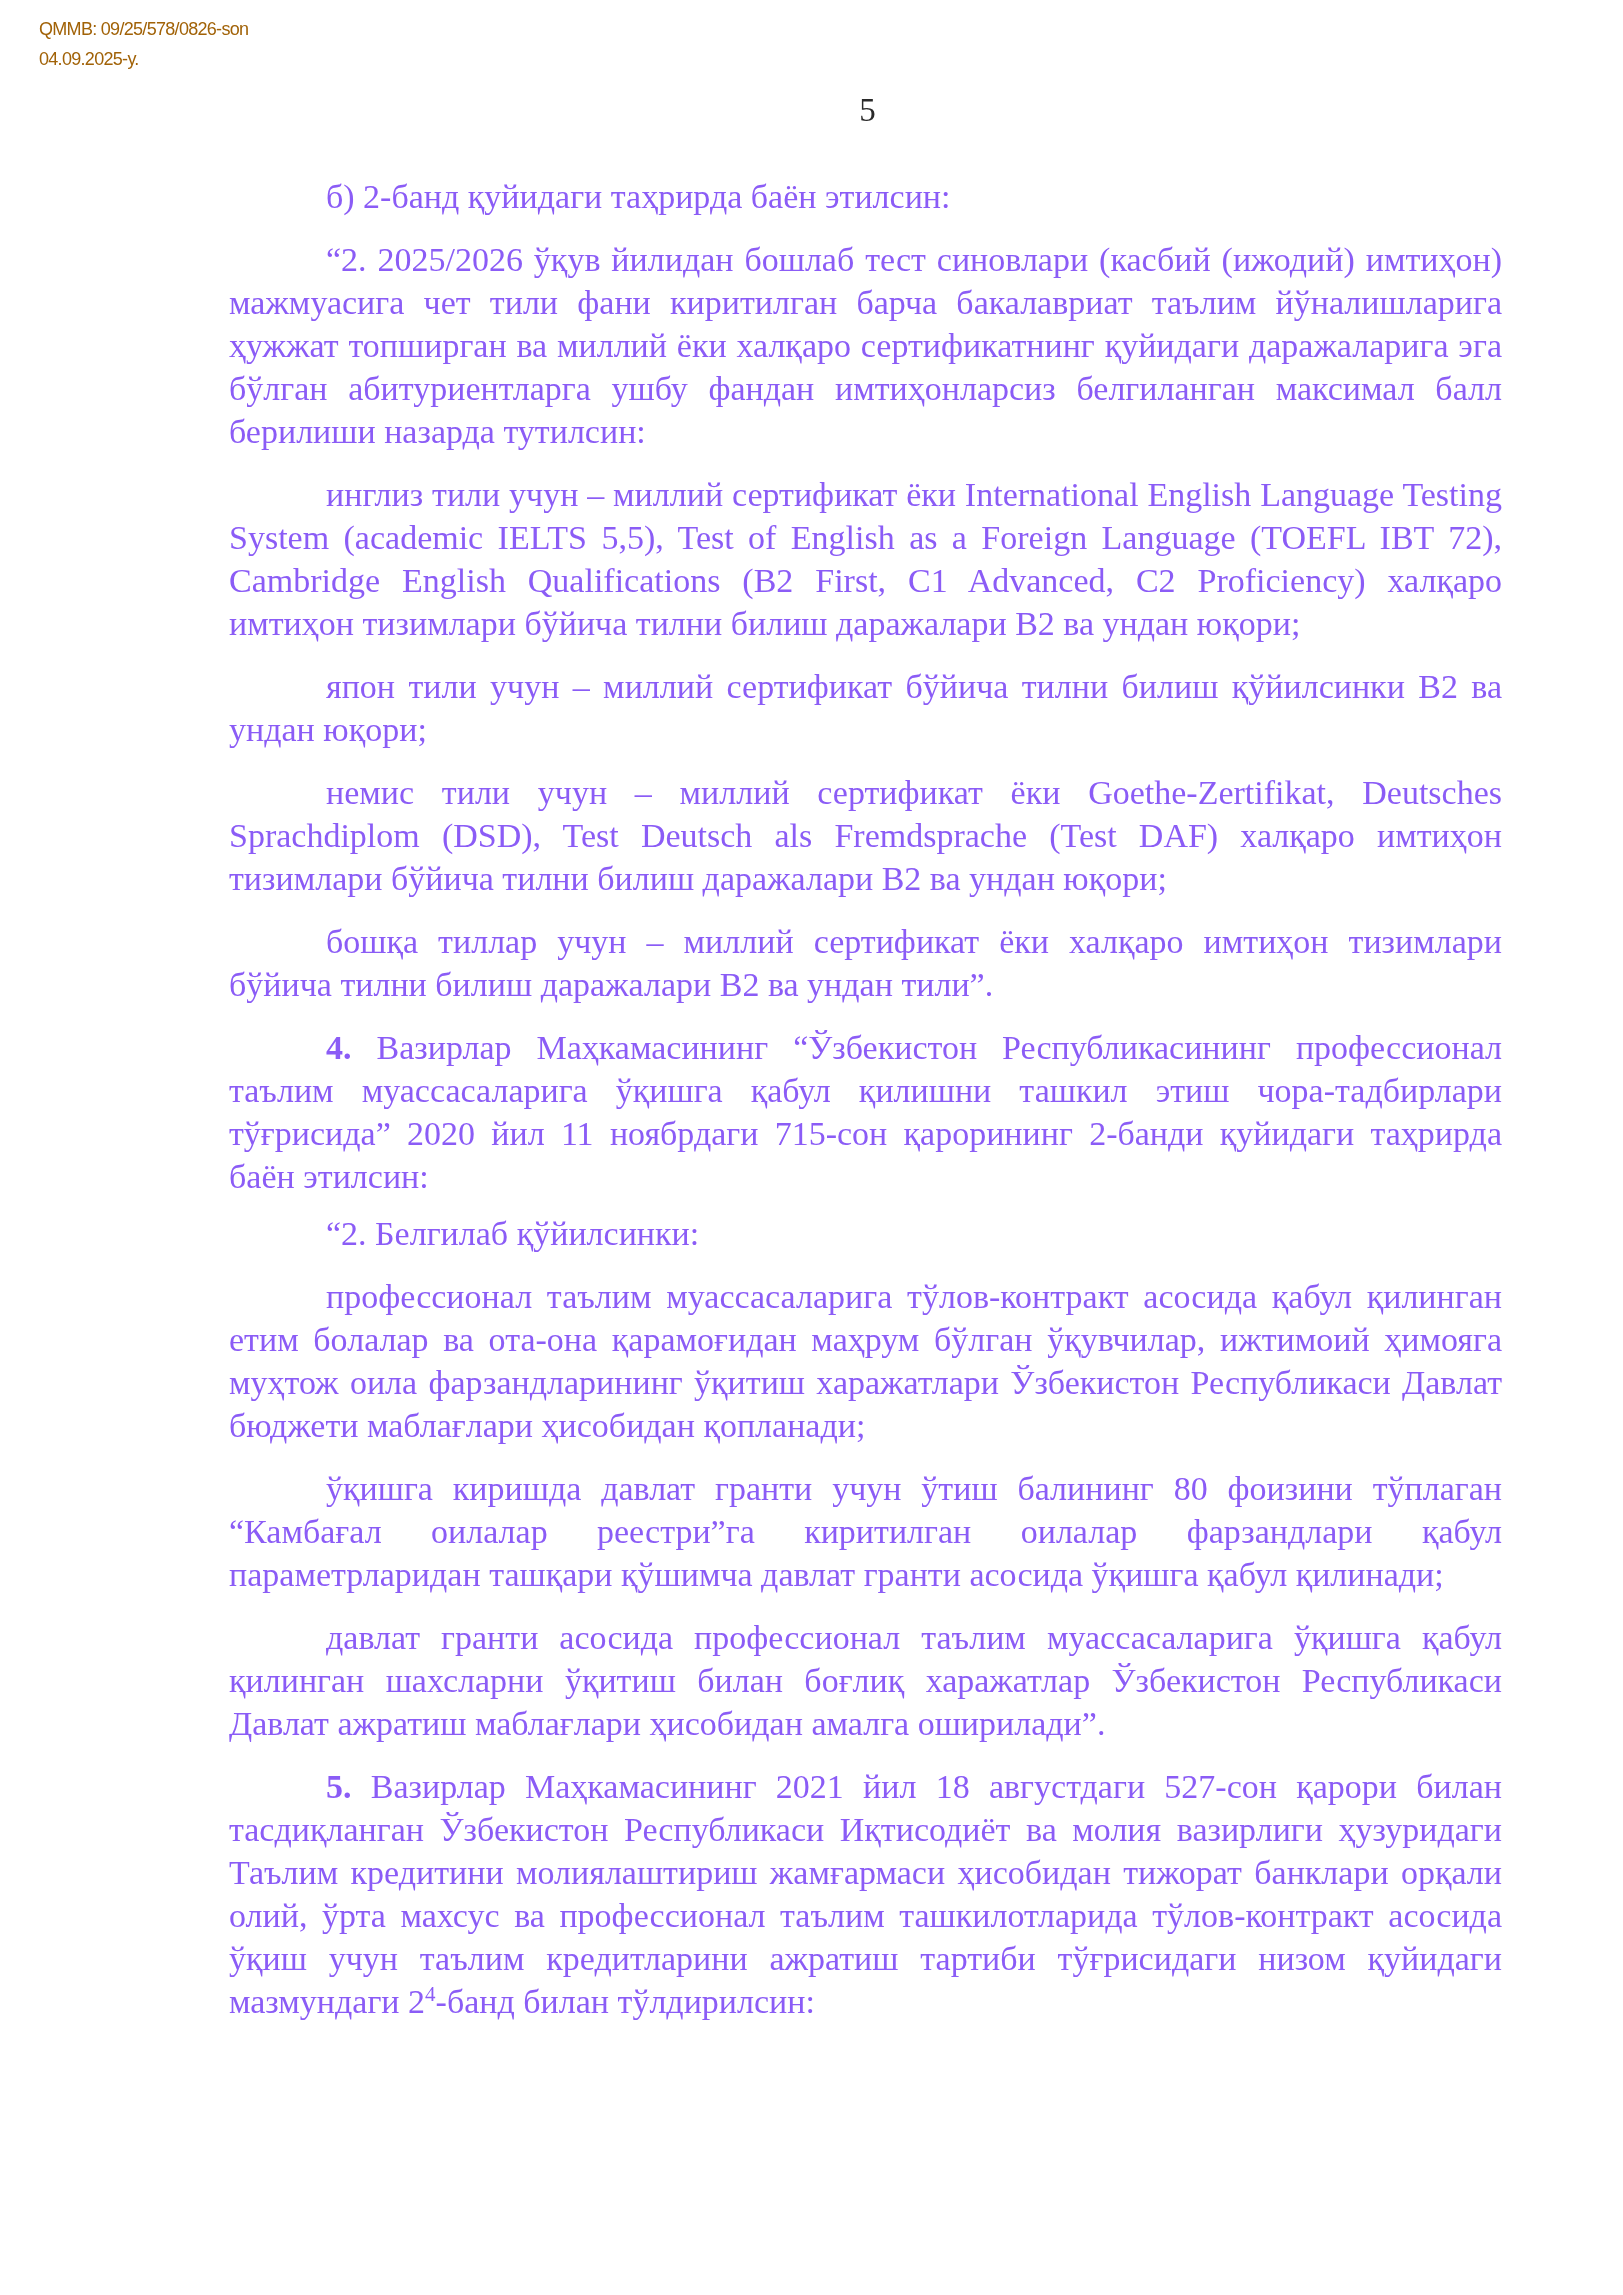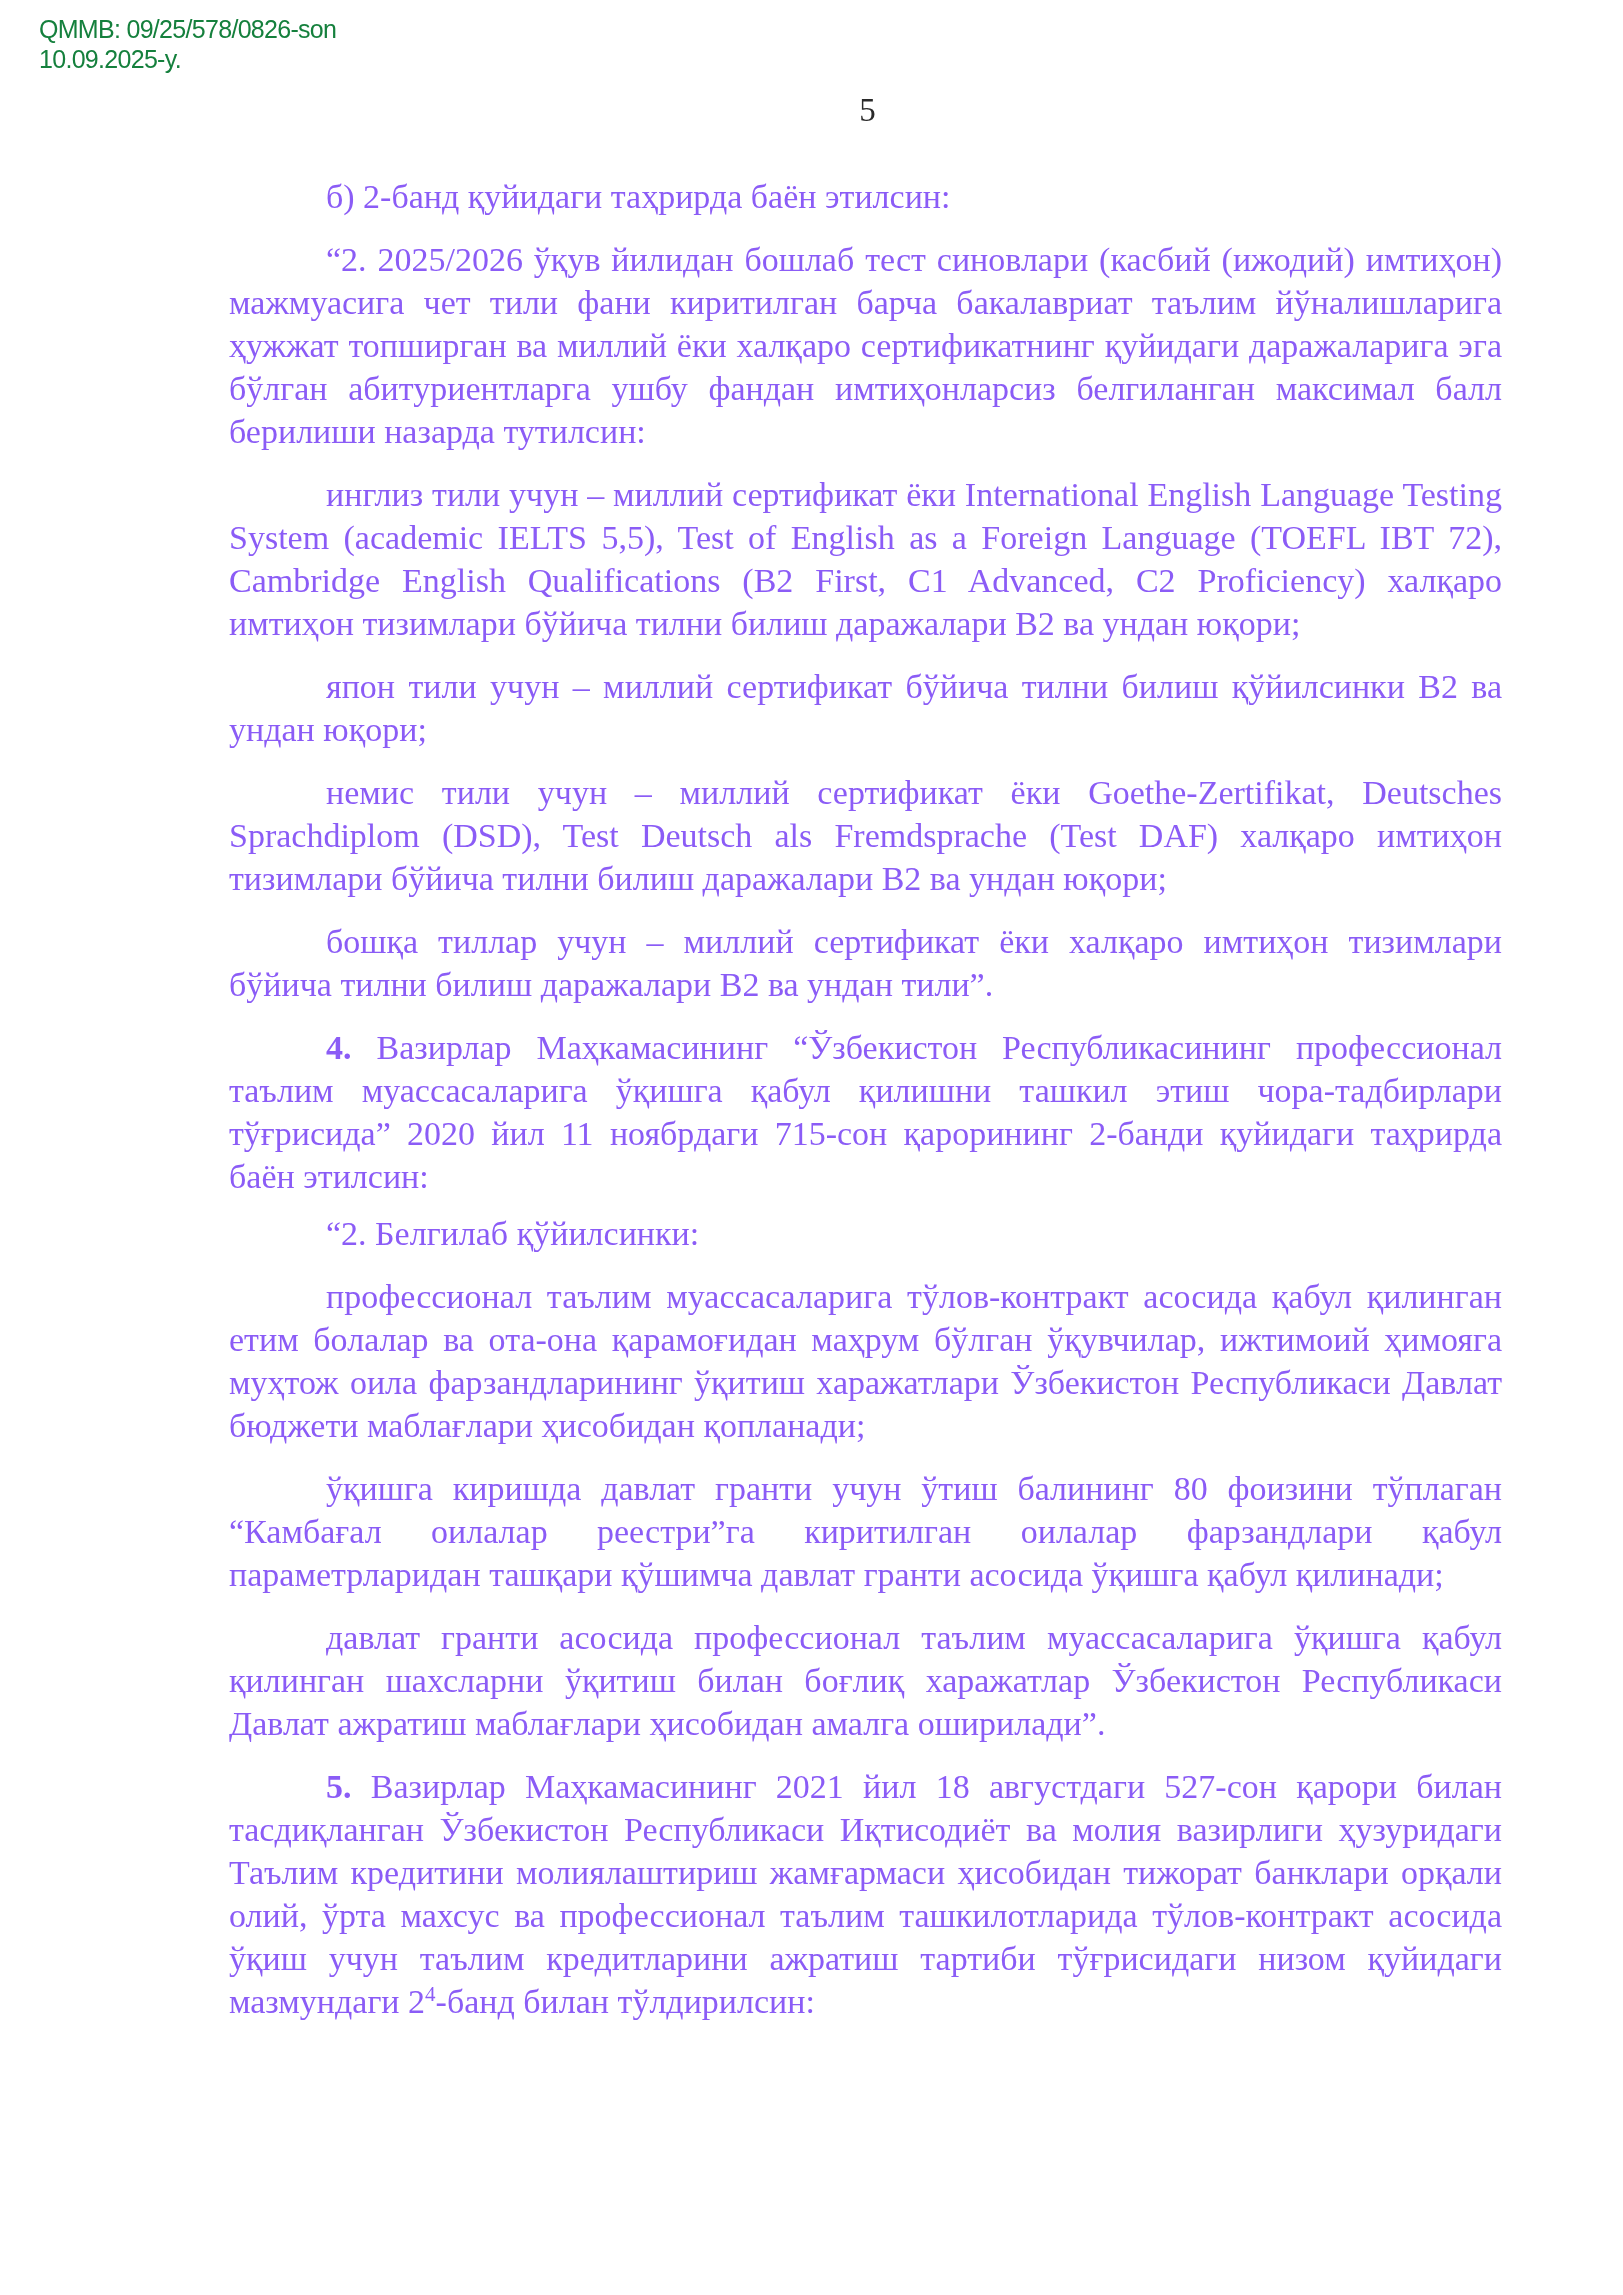--- a/index.html
+++ b/index.html
@@ -1,30 +1,30 @@
 <!DOCTYPE html>
 <html style="font-size:10.5px"><head>
 <meta charset="utf-8">
 <style>
   html, body { margin:0; padding:0; background:#ffffff; }
   body { width:1623px; height:2295px; position:relative; overflow:hidden; }
-  .stamp { position:absolute; left:39px; font-family:"Liberation Sans", sans-serif; font-size:25px; color:#15803d; line-height:30px; letter-spacing:-0.7px; }
+  .stamp { position:absolute; left:39px; font-family:"Liberation Sans", sans-serif; font-size:18px; color:#a16207; line-height:30px; letter-spacing:-0.7px; }
   .page-num { position:absolute; top:92px; left:0; width:1735px; text-align:center; font-family:"Liberation Serif", serif; font-size:33px; color:#2a2a2a; }
   .doc { position:absolute; left:229px; top:175px; width:1273px; font-family:"Liberation Serif", serif; font-size:34px; line-height:43px; color:#8b5cf6; }
   .p { margin:0 0 14.4px 0; text-align:justify; text-indent:97px; }
   .p.last-left { text-align-last:left;margin-top:20px; }
   .p b { font-weight:bold; }
   sup { font-size:21px; line-height:0; vertical-align:super; }
 </style>
 </head>
 <body>
 
 <div class="stamp" style="top:14.4px;">
   <div>QMMB: 09/25/578/0826-son</div>
-  <div>10.09.2025-y.</div>
+  <div>04.09.2025-y.</div>
 </div>
 
 <div class="page-num">5</div>
 
 <div class="doc">
   <p class="p">б) 2-банд қуйидаги таҳрирда баён этилсин:</p>
   <p class="p last-left">“2. 2025/2026 ўқув йилидан бошлаб тест синовлари (касбий (ижодий) имтиҳон) мажмуасига чет тили фани киритилган барча бакалавриат таълим йўналишларига ҳужжат топширган ва миллий ёки халқаро сертификатнинг қуйидаги даражаларига эга бўлган абитуриентларга ушбу фандан имтиҳонларсиз белгиланган максимал балл берилиши назарда тутилсин:</p>
   <p class="p last-left">инглиз тили учун – миллий сертификат ёки International English Language Testing System (academic IELTS 5,5), Test of English as a Foreign Language (TOEFL IBT 72), Cambridge English Qualifications (B2 First, C1 Advanced, C2 Proficiency) халқаро имтиҳон тизимлари бўйича тилни билиш даражалари B2 ва ундан юқори;</p>
   <p class="p last-left">япон тили учун – миллий сертификат бўйича тилни билиш қўйилсинки B2 ва ундан юқори;</p>
   <p class="p last-left">немис тили учун – миллий сертификат ёки Goethe-Zertifikat, Deutsches Sprachdiplom (DSD), Test Deutsch als Fremdsprache (Test DAF) халқаро имтиҳон тизимлари бўйича тилни билиш даражалари B2 ва ундан юқори;</p>

